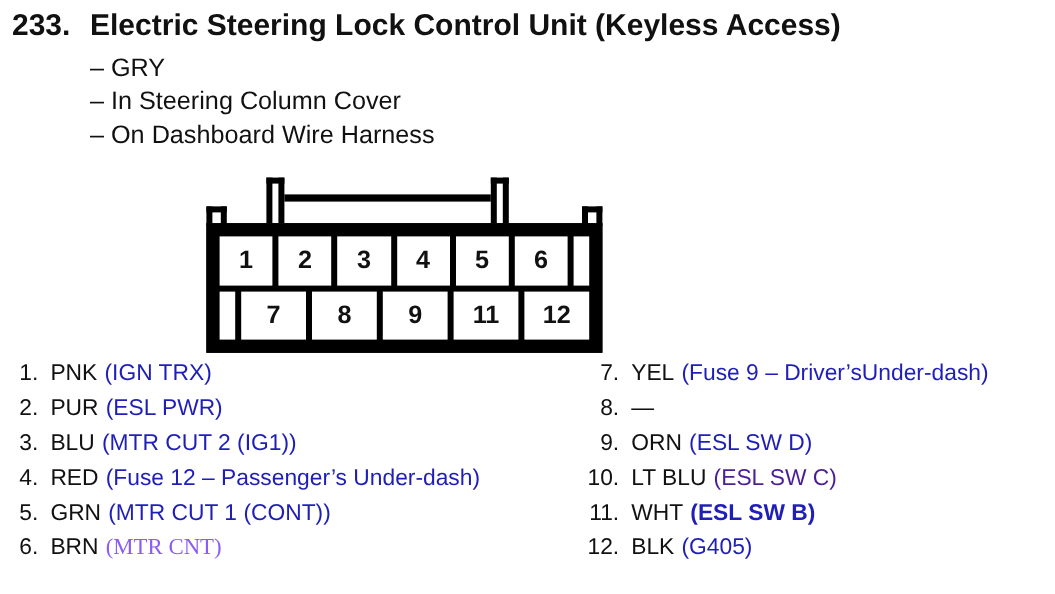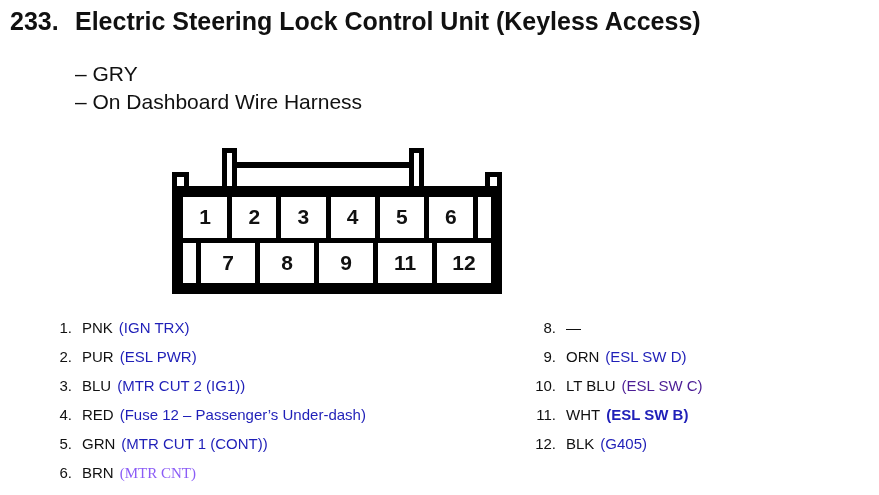--- a/index.html
+++ b/index.html
@@ -23,21 +23,20 @@
     justify-content: center;
   }
   .title .num { width: 65px; }
 
   
   .details {
     position: absolute;
     left: 75px; top: 43px;
     font-size: 21px;
     line-height: 28px;
-    margin-top: 17px;
   }
 
   
   .connector {
     position: absolute;
     left: 172px; top: 148px;
     width: 331px; height: 146px;
   }
   .post {
     position: absolute;
@@ -87,24 +86,23 @@
     align-items: center;
     justify-content: center;
     font-size: 21px;
     font-weight: bold;
   }
   .cell.slot { flex: 0 0 13px; }
 
   
   .pin-list {
     position: absolute;
-    top: 313px;
-    font-size: 15px;
+    top: 297px;
+    font-size: 19px;
     line-height: 29px;
-    margin-left: 40px;
   }
   .pin-list.left-col  { left: 0px; }
   .pin-list.right-col { left: 460px; }
   .pin-item { white-space: nowrap; }
   .pin-item .n {
     display: inline-block;
     text-align: right;
     margin-right: 10px;
   }
   .left-col  .pin-item .n { width: 32px; }
@@ -114,20 +112,21 @@
 </head>
 <body>
 
 <div class="title">
   <span class="num">233.</span>
   <span>Electric Steering Lock Control Unit (Keyless Access)</span>
 </div>
 
 <div class="details">
   <div class="detail-line">– GRY</div>
+  <div class="detail-line">– In Steering Column Cover</div>
   <div class="detail-line">– On Dashboard Wire Harness</div>
 </div>
 
 <div class="connector">
   <div class="bridge"></div>
   <div class="post left"></div>
   <div class="post right"></div>
   <div class="corner-tab left"></div>
   <div class="corner-tab right"></div>
   <div class="shell">
@@ -167,20 +166,23 @@
   <div class="pin-item">
     <span class="n">5.</span><span class="w">GRN</span><span class="func" style="color: rgb(31, 31, 184);">(MTR CUT 1 (CONT))</span>
   </div>
   <div class="pin-item">
     <span class="n">6.</span><span class="w">BRN</span><span class="func" style="color: #8b5cf6; font-family: Liberation Serif, serif;">(MTR CNT)</span>
   </div>
 </div>
 
 <div class="pin-list right-col">
   <div class="pin-item">
+    <span class="n">7.</span><span class="w">YEL</span><span class="func" style="color: rgb(31, 31, 184);">(Fuse 9 – Driver’sUnder-dash)</span>
+  </div>
+  <div class="pin-item">
     <span class="n">8.</span><span class="w">—</span><span class="func" style="color: rgb(31, 31, 184);"></span>
   </div>
   <div class="pin-item">
     <span class="n">9.</span><span class="w">ORN</span><span class="func" style="color: rgb(31, 31, 184);">(ESL SW D)</span>
   </div>
   <div class="pin-item">
     <span class="n">10.</span><span class="w">LT BLU</span><span class="func" style="color: #4c1d95;">(ESL SW C)</span>
   </div>
   <div class="pin-item">
     <span class="n">11.</span><span class="w">WHT</span><span class="func" style="color: rgb(31, 31, 184); font-weight: bold;">(ESL SW B)</span>

